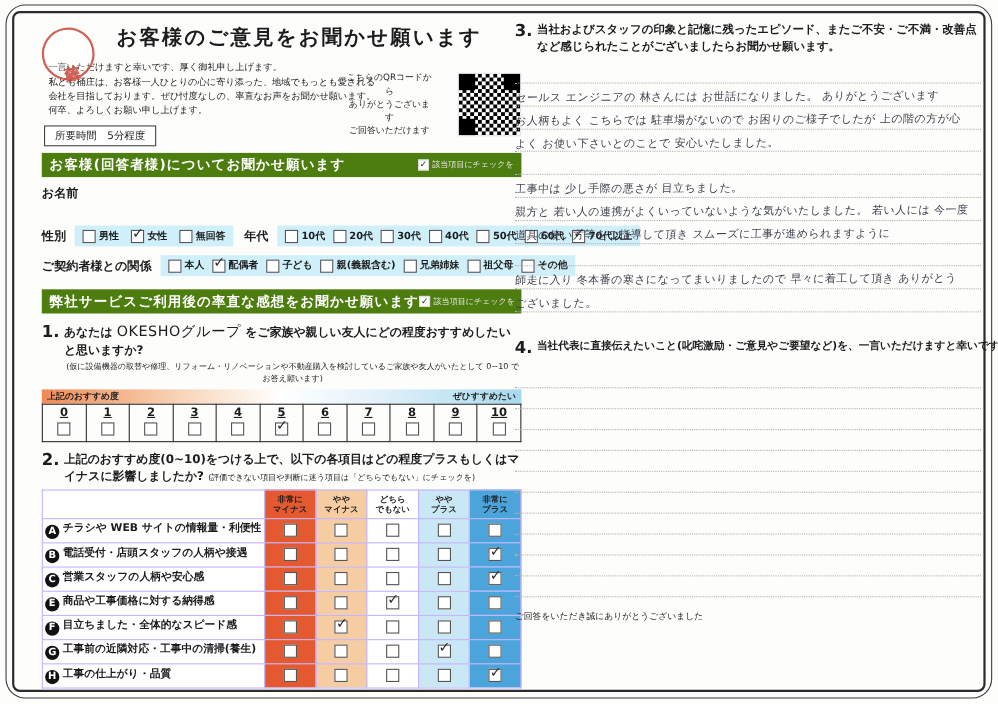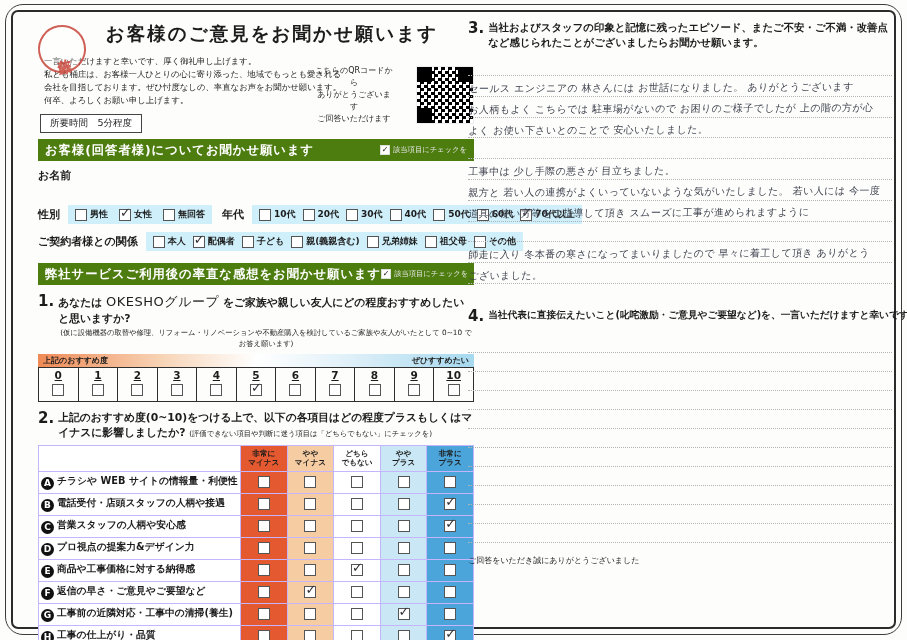--- a/index.html
+++ b/index.html
@@ -305,37 +305,29 @@
     </tr>
     <tr>
       <td class="rowlabel"><span class="circ">C</span><span>営業スタッフの人柄や安心感</span></td>
       <td class="optcell c1"><span class="cbx"></span></td>
       <td class="optcell c2"><span class="cbx"></span></td>
       <td class="optcell c3"><span class="cbx"></span></td>
       <td class="optcell c4"><span class="cbx"></span></td>
       <td class="optcell c5"><span class="cbx checked"></span></td>
     </tr>
     <tr>
-      <td class="rowlabel"><span class="circ">D</span><span>プロ視点の提案力&amp;デザイン力</span></td>
-      <td class="optcell c1"><span class="cbx"></span></td>
-      <td class="optcell c2"><span class="cbx"></span></td>
-      <td class="optcell c3"><span class="cbx"></span></td>
+      <td class="rowlabel"><span class="circ">E</span><span>商品や工事価格に対する納得感</span></td>
+      <td class="optcell c1"><span class="cbx"></span></td>
+      <td class="optcell c2"><span class="cbx"></span></td>
+      <td class="optcell c3"><span class="cbx checked"></span></td>
       <td class="optcell c4"><span class="cbx"></span></td>
       <td class="optcell c5"><span class="cbx"></span></td>
     </tr>
     <tr>
-      <td class="rowlabel"><span class="circ">E</span><span>商品や工事価格に対する納得感</span></td>
-      <td class="optcell c1"><span class="cbx"></span></td>
-      <td class="optcell c2"><span class="cbx"></span></td>
-      <td class="optcell c3"><span class="cbx checked"></span></td>
-      <td class="optcell c4"><span class="cbx"></span></td>
-      <td class="optcell c5"><span class="cbx"></span></td>
-    </tr>
-    <tr>
-      <td class="rowlabel"><span class="circ">F</span><span>返信の早さ・ご意見やご要望など</span></td>
+      <td class="rowlabel"><span class="circ">F</span><span>目立ちました・全体的なスピード感</span></td>
       <td class="optcell c1"><span class="cbx"></span></td>
       <td class="optcell c2"><span class="cbx checked"></span></td>
       <td class="optcell c3"><span class="cbx"></span></td>
       <td class="optcell c4"><span class="cbx"></span></td>
       <td class="optcell c5"><span class="cbx"></span></td>
     </tr>
     <tr>
       <td class="rowlabel"><span class="circ">G</span><span>工事前の近隣対応・工事中の清掃(養生)</span></td>
       <td class="optcell c1"><span class="cbx"></span></td>
       <td class="optcell c2"><span class="cbx"></span></td>

